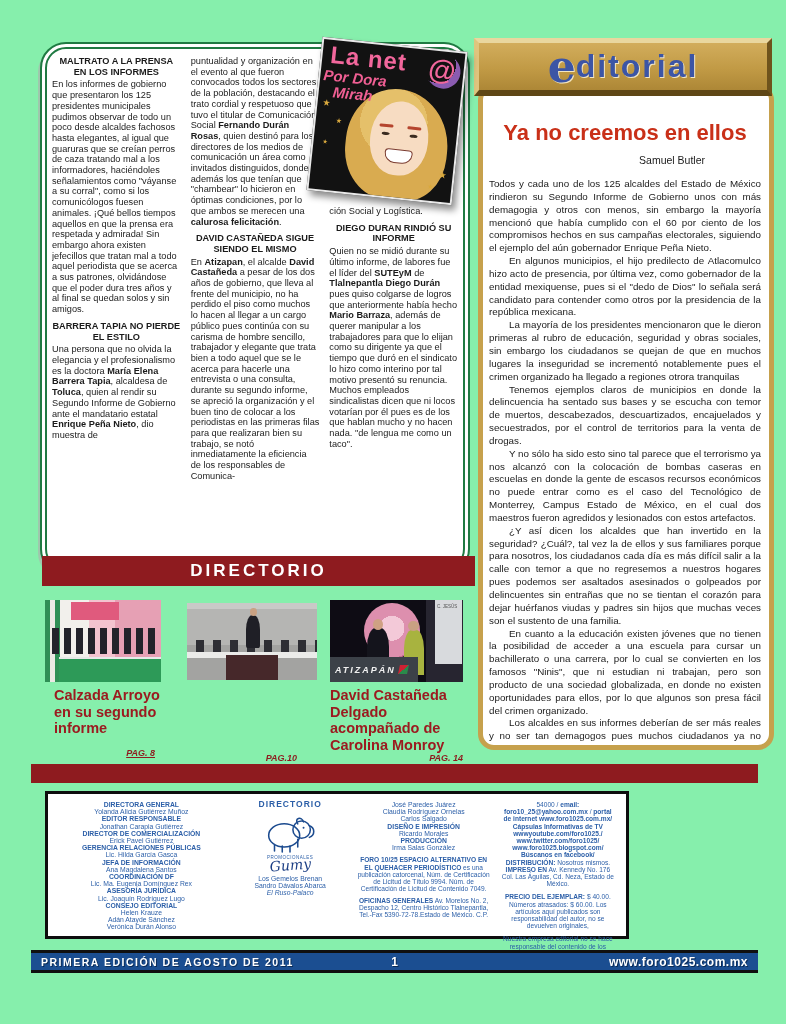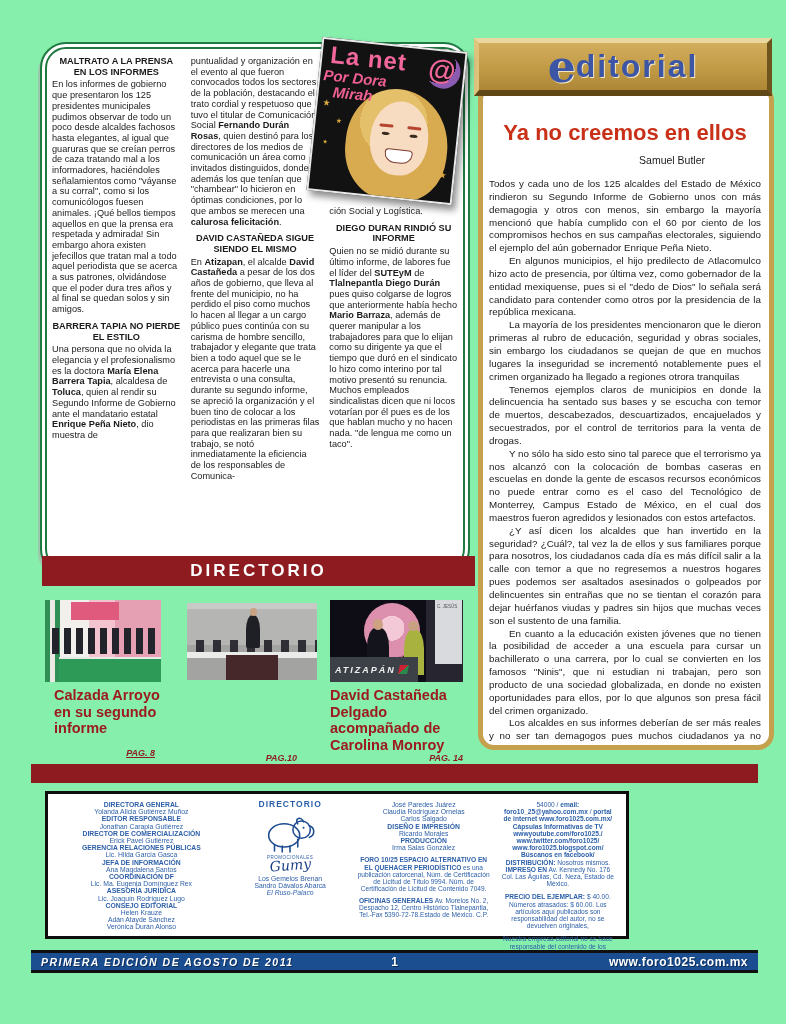--- a/index.html
+++ b/index.html
@@ -92,21 +92,21 @@
   .dir-promo{font-size:4.5px;letter-spacing:.5px;margin-top:-3px;}
   .dir-sign{font-family:"DejaVu Serif",serif;font-style:italic;font-size:14px;transform:rotate(-4deg);color:#1c3f85;}
   .dir-col2-names{white-space:pre-line;margin-top:6px;}
   .dir-alias{font-style:italic;}
   .dir-legal{font-size:6.6px;line-height:7.1px;margin-top:5px;}
   .dir-col4 p{margin:0 0 6px;font-size:6.6px;line-height:7.2px;}
   .dir-col b{font-weight:bold;}
 
   
   .footer{position:absolute;left:31px;top:950px;width:727px;height:23px;background:#1b4e91;border-top:3px solid #101010;border-bottom:3px solid #101010;box-sizing:border-box;display:flex;align-items:center;color:#fff;font-weight:bold;}
-  .footer-edition{font-size:10.5px;letter-spacing:1.5px;padding-left:10px;text-shadow:1px 1px 0 #0a2a55;font-style:italic;}
+  .footer-edition{font-size:10.5px;letter-spacing:1.5px;padding-left:10px;text-shadow:1px 1px 0 #0a2a55;}
   .footer-page{position:absolute;left:50%;transform:translateX(-50%);font-size:12px;text-shadow:1px 1px 0 #0a2a55;}
   .footer-site{margin-left:auto;padding-right:10px;font-size:12px;letter-spacing:.5px;text-shadow:1px 1px 0 #0a2a55;}
 </style>
 </head>
 <body>
 
 <div class="page">
 
   <div class="green-box"></div>
   <div class="press-cols">

